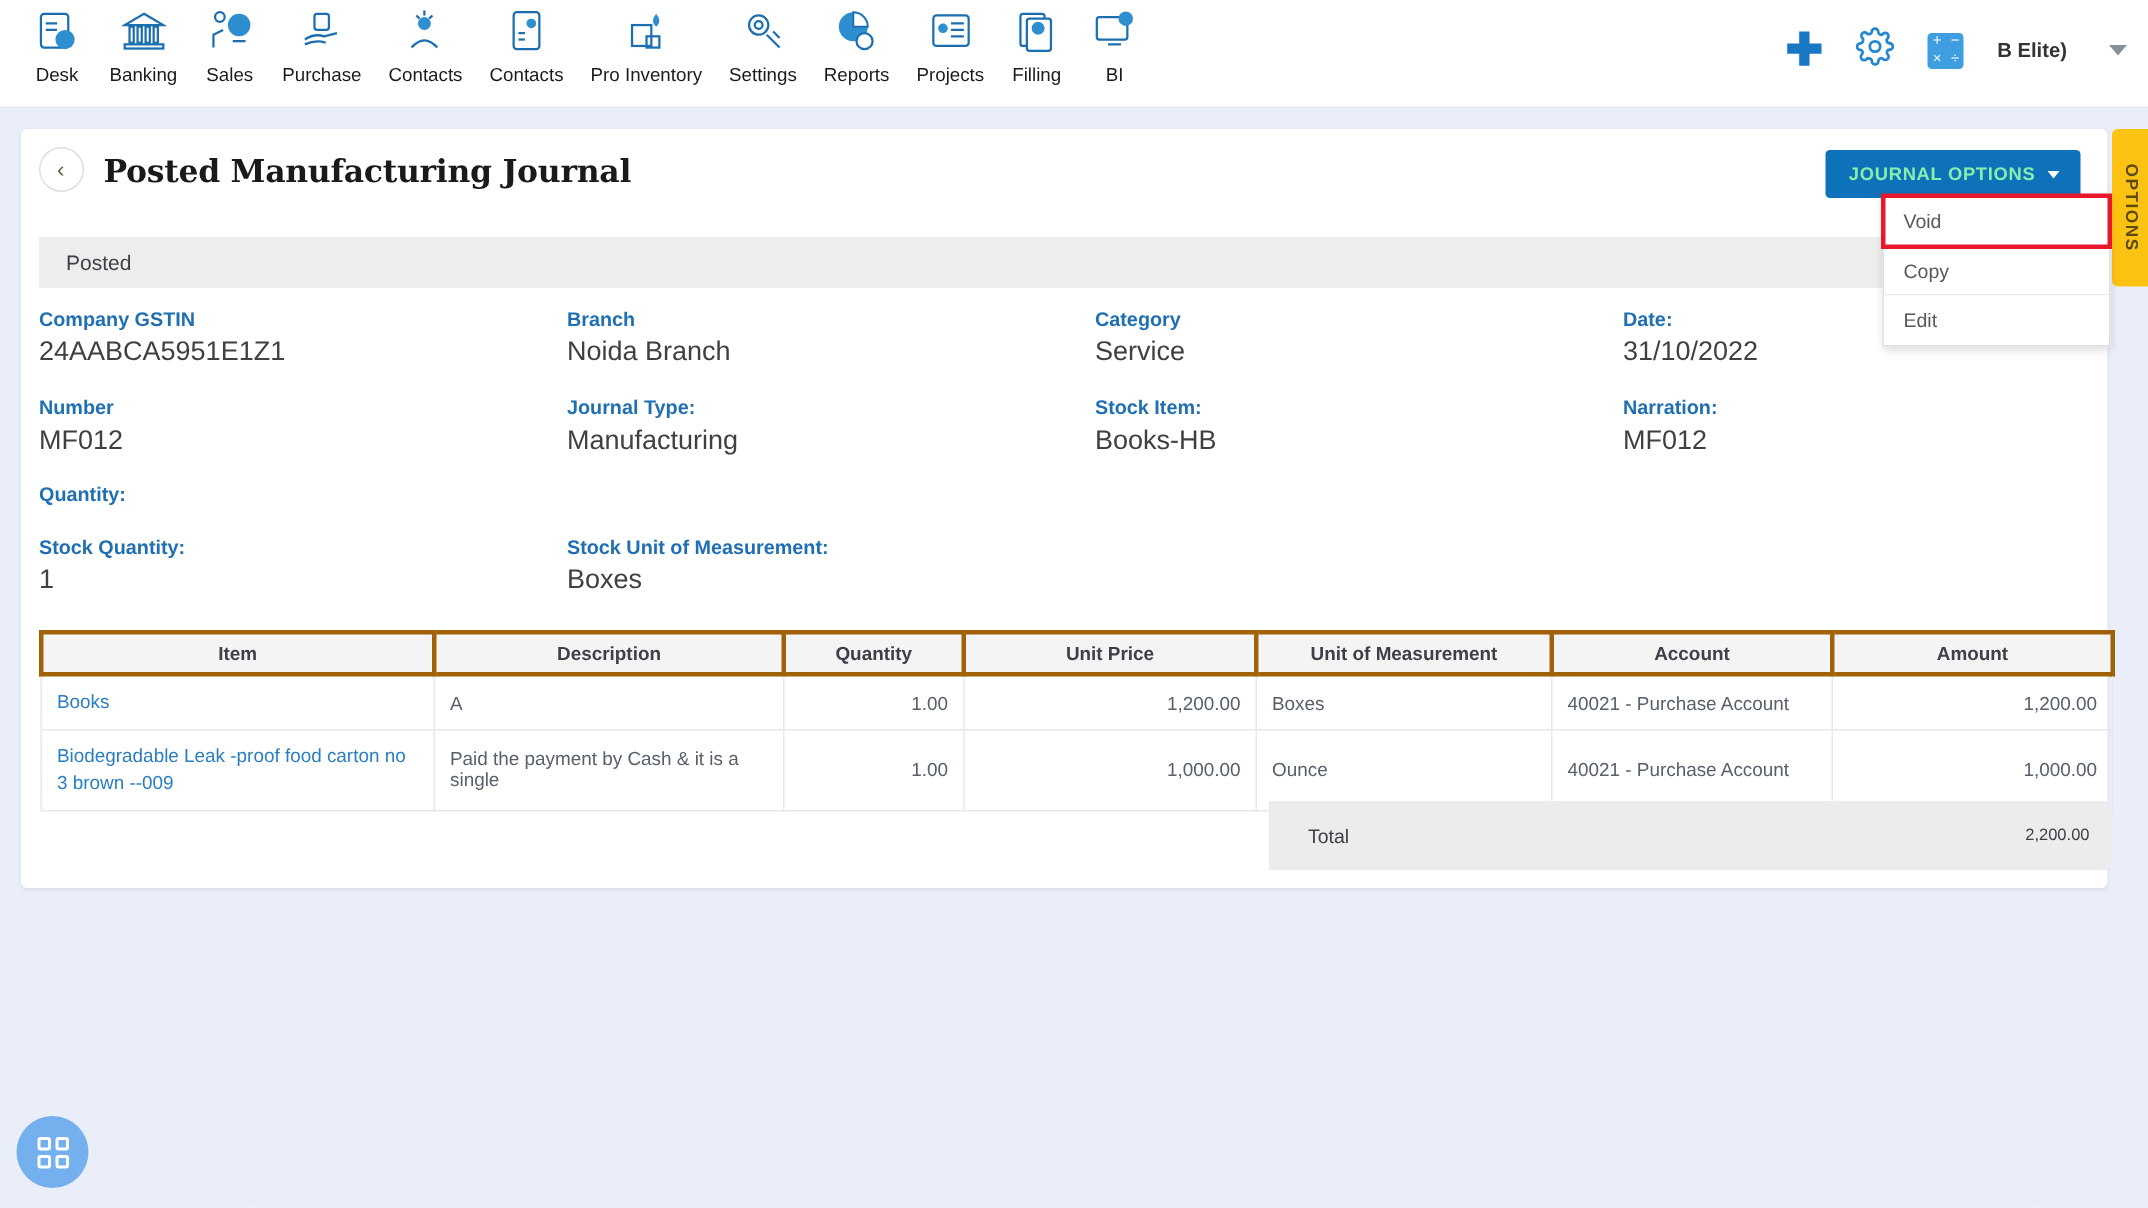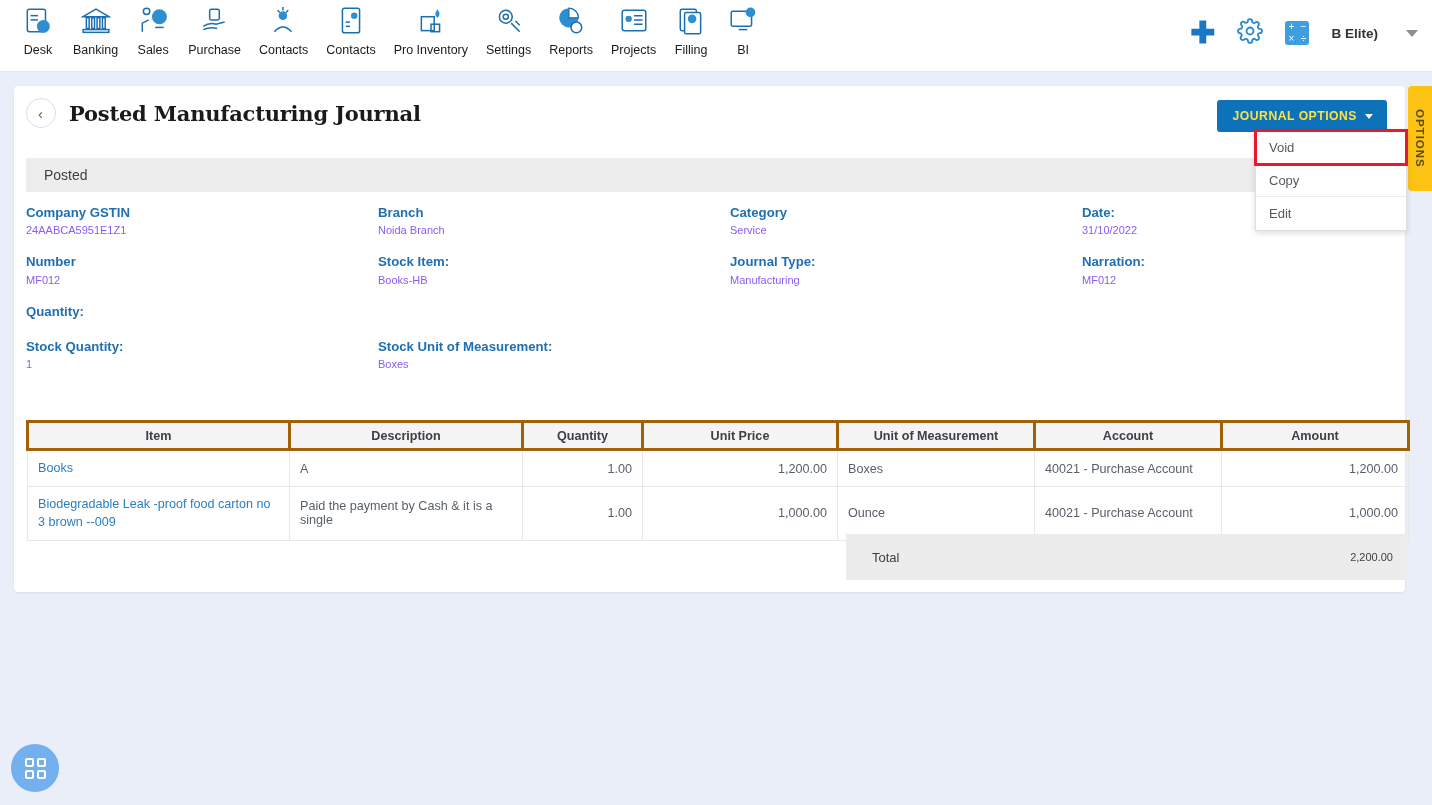--- a/index.html
+++ b/index.html
@@ -85,21 +85,21 @@
     font-size: 14px; color: #3d4147;
   }
 
   
   .details { position: absolute; left: 12px; top: 118px; width: 1370px; }
   .det-row { display: flex; margin-bottom: 16px; }
   .det-col { width: 352px; flex: 0 0 auto; }
   .det-label {
     font-size: 13.2px; font-weight: bold; color: #1f6fb2; line-height: 1.3;
   }
-  .det-value { font-size: 11px; color: #8b5cf6; margin-top: 2px; line-height: 1.3; }
+  .det-value { font-size: 18px; color: #404040; margin-top: 2px; line-height: 1.3; }
 
   
   .tbl-wrap { position: absolute; left: 12px; top: 334px; width: 1381px; }
   table { border-collapse: collapse; width: 1381px; table-layout: fixed; }
   thead th {
     background: #f4f4f4; border: 3px solid #a16207;
     font-size: 12.6px; font-weight: bold; color: #3d4147;
     height: 28px; text-align: center; padding: 0 8px;
   }
   tbody td {
@@ -120,21 +120,21 @@
     position: absolute; left: 832px; top: 448px;
     width: 561px; height: 46px; background: #ececec;
     display: flex; align-items: center; padding: 0 14px 0 26px;
   }
   .total-lbl { font-size: 13px; color: #3d4147; }
   .total-val { margin-left: auto; font-size: 11px; color: #3d4147; }
 
   
   .jo-btn {
     position: absolute; right: 18px; top: 14px;
-    background: #0e72bb; color: #fde047; border: none;
+    background: #0e72bb; color: #86efac; border: none;
     font-size: 12.2px; font-weight: bold; letter-spacing: 0.5px;
     padding: 9px 14px 9px 16px; border-radius: 3px; cursor: pointer;
     font-family: "Liberation Sans", sans-serif;
     display: flex; align-items: center; gap: 8px;
   }
   .jo-btn .tri {
     width: 0; height: 0; border-left: 4.5px solid transparent;
     border-right: 4.5px solid transparent; border-top: 5.5px solid #fff;
   }
   .dropdown {
@@ -369,26 +369,26 @@
           <div class="det-label">Date:</div>
           <div class="det-value">31/10/2022</div>
         </div>
       </div>
       <div class="det-row">
         <div class="det-col">
           <div class="det-label">Number</div>
           <div class="det-value">MF012</div>
         </div>
         <div class="det-col">
+          <div class="det-label">Journal Type:</div>
+          <div class="det-value">Manufacturing</div>
+        </div>
+        <div class="det-col">
           <div class="det-label">Stock Item:</div>
           <div class="det-value">Books-HB</div>
-        </div>
-        <div class="det-col">
-          <div class="det-label">Journal Type:</div>
-          <div class="det-value">Manufacturing</div>
         </div>
         <div class="det-col">
           <div class="det-label">Narration:</div>
           <div class="det-value">MF012</div>
         </div>
       </div>
       <div class="det-row">
         <div class="det-col">
           <div class="det-label">Quantity:</div>
           <div class="det-value"></div>

